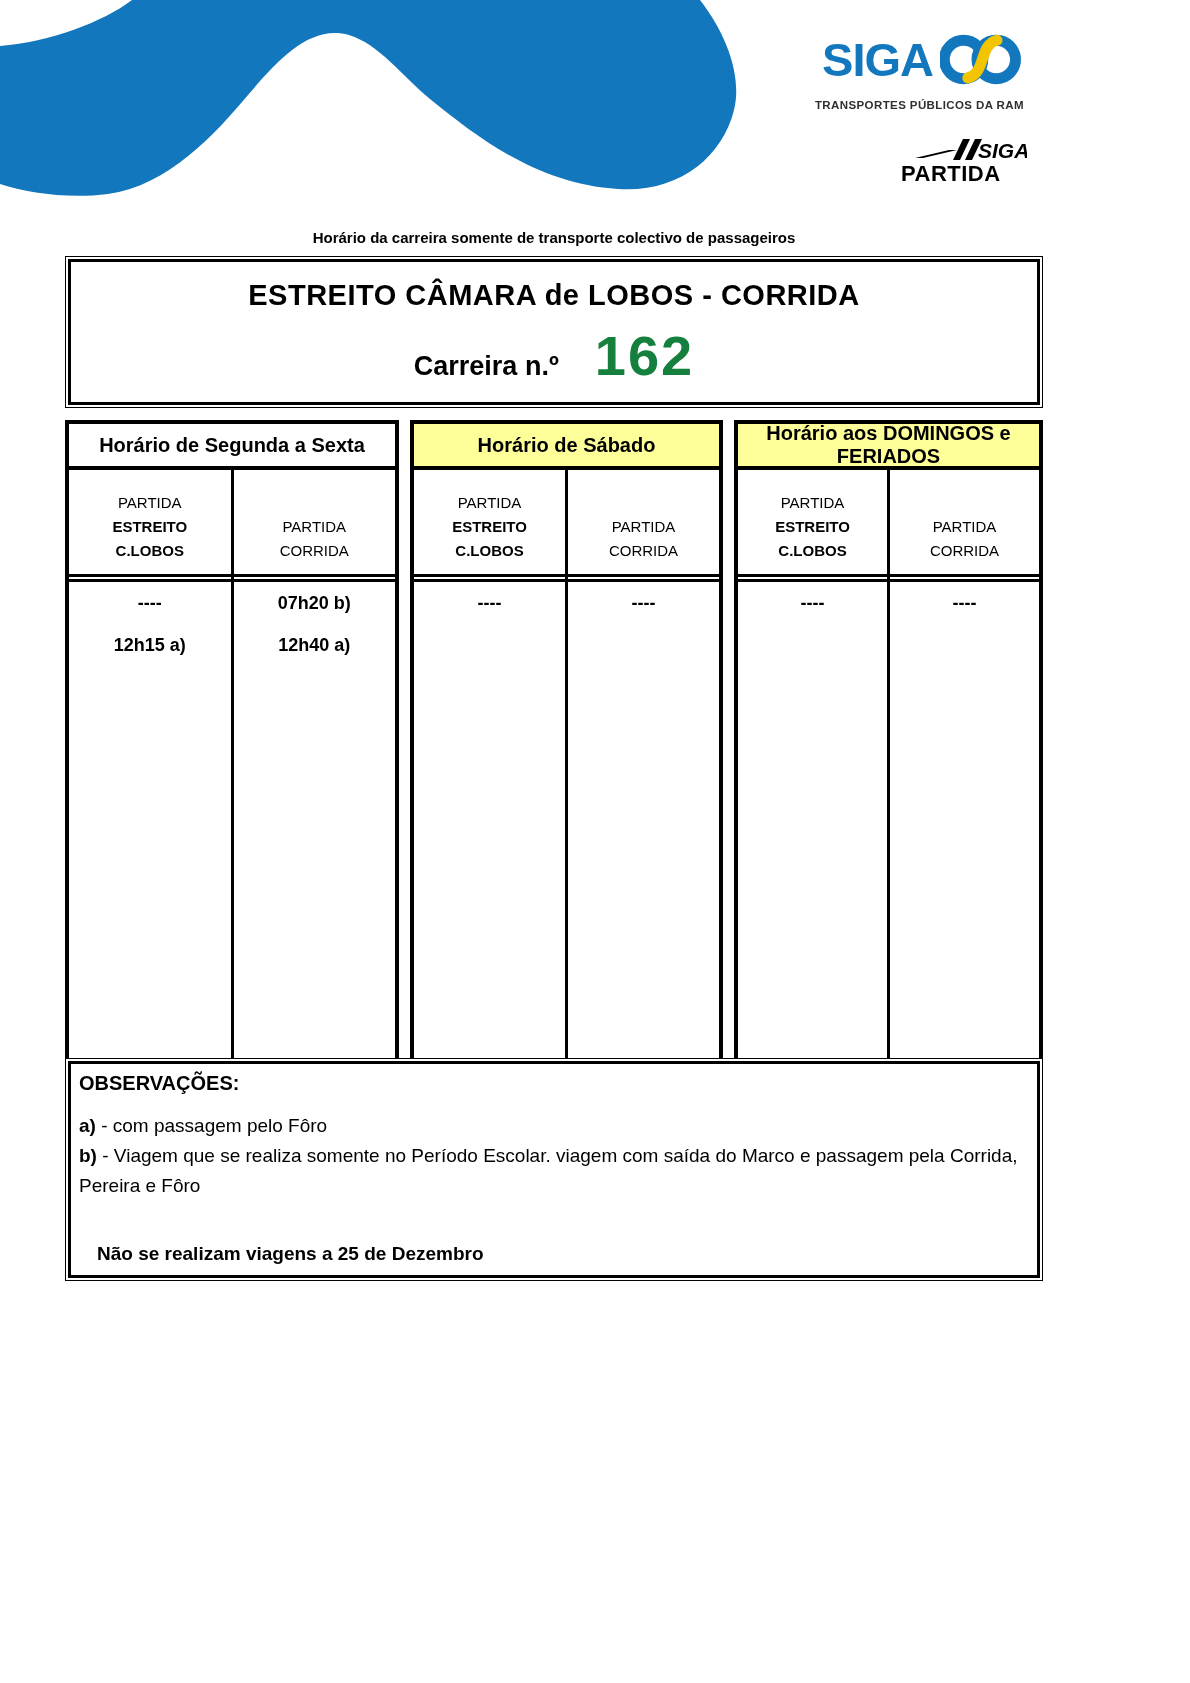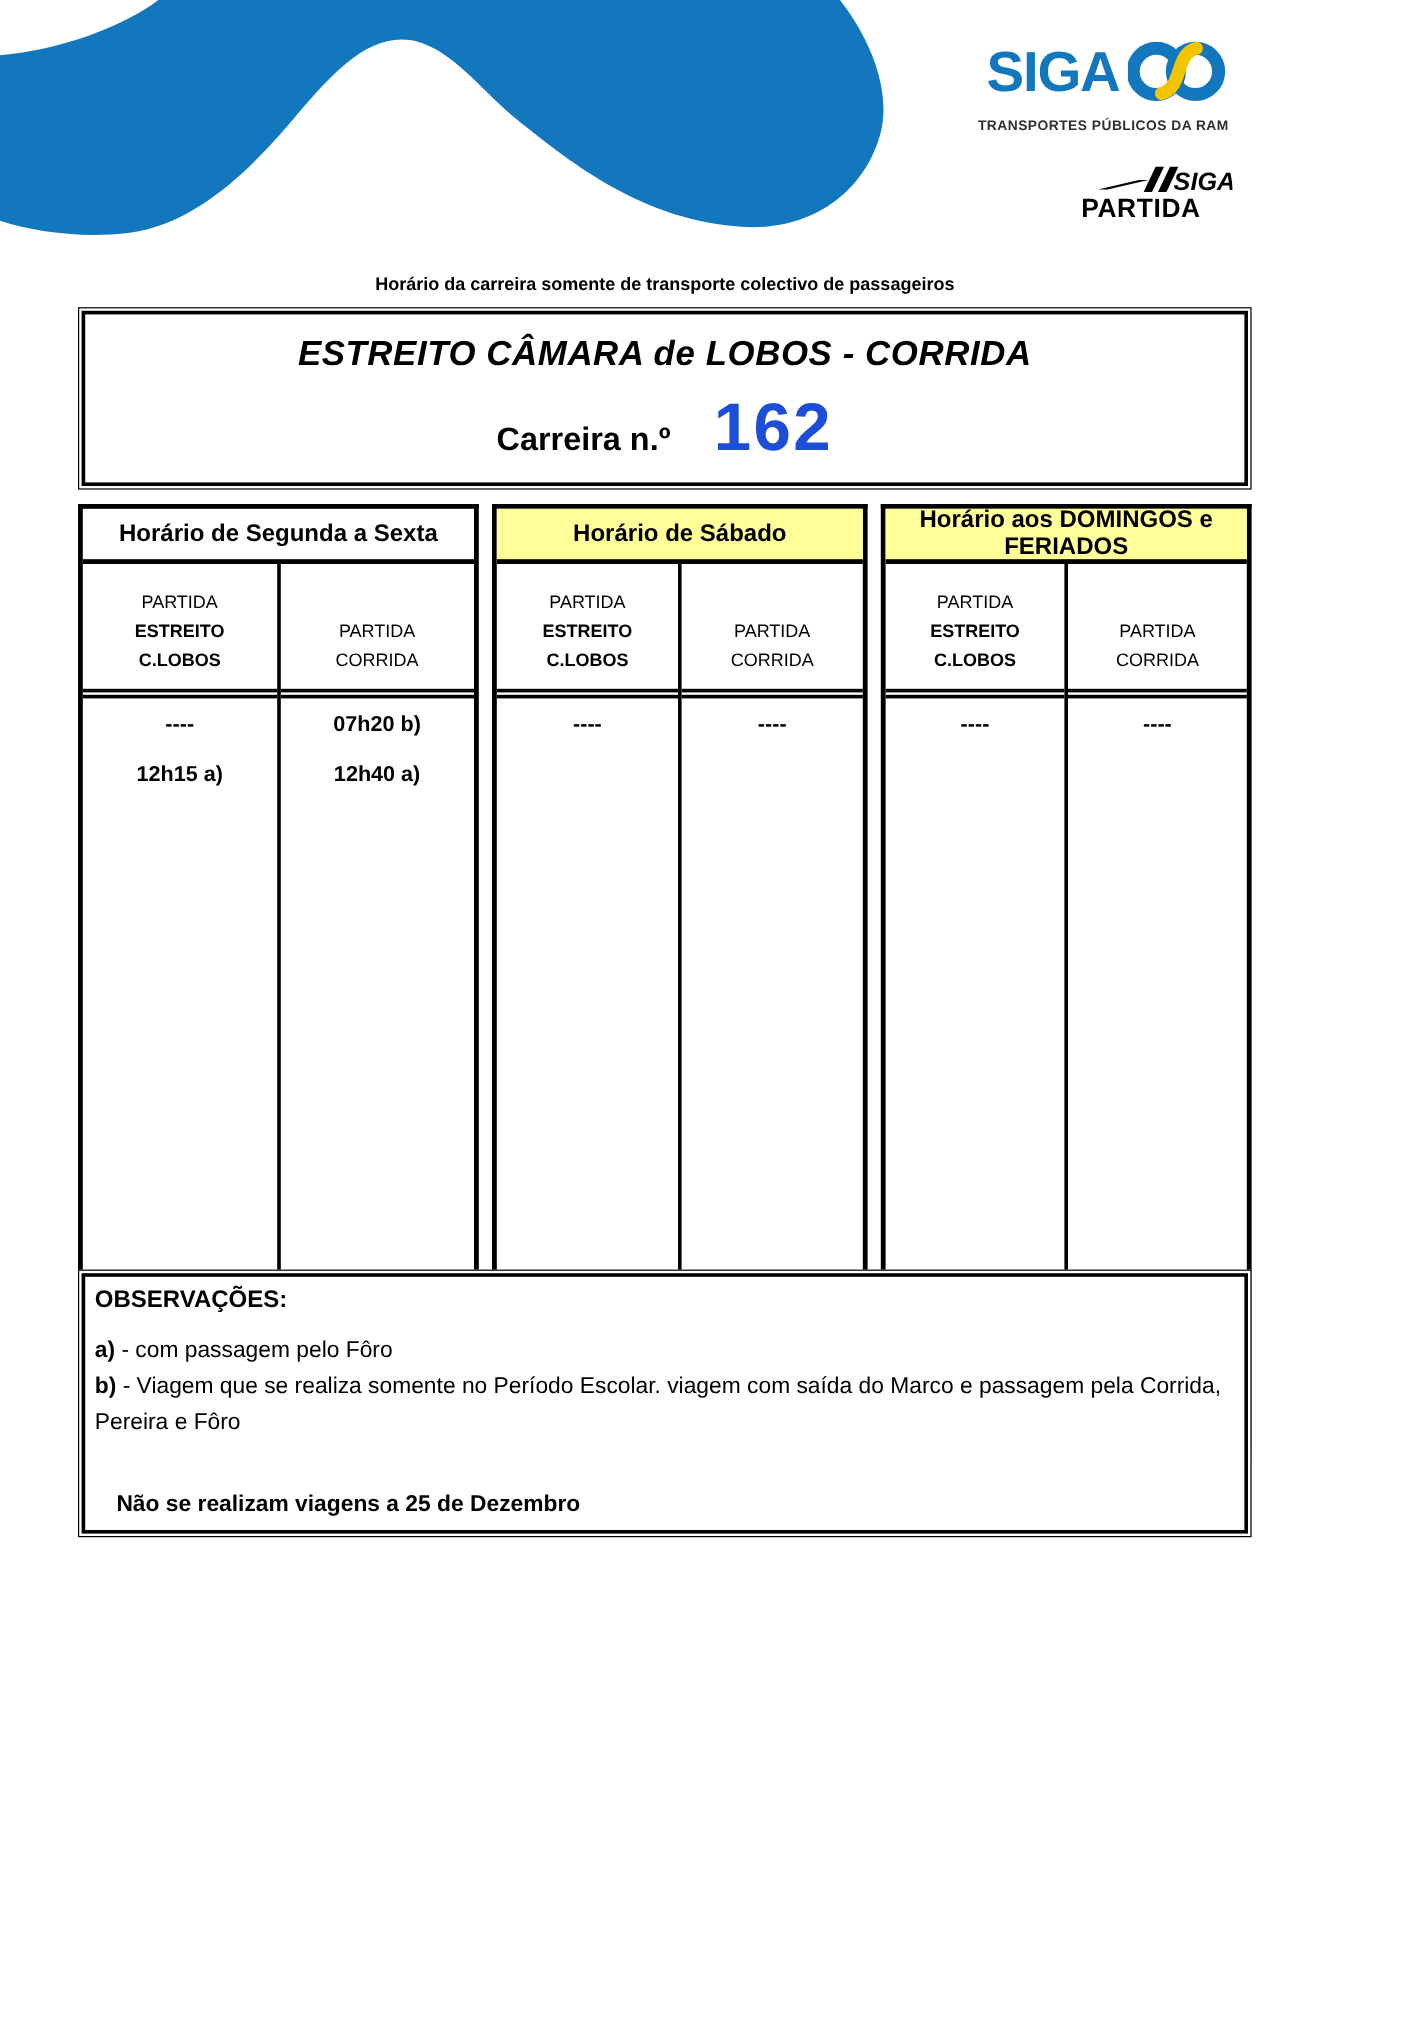--- a/index.html
+++ b/index.html
@@ -40,24 +40,24 @@
   .subtitle {
     position: absolute; left: 65px; top: 229px; width: 978px;
     text-align: center; font-size: 15px; font-weight: bold;
   }
 
   
   .dbl-box { position: absolute; left: 65px; width: 978px; border: 1px solid #000; padding: 2px; background: #fff; }
   .dbl-inner { border: 3px solid #000; width: 100%; height: 100%; }
 
   .title-box { top: 256px; height: 152px; }
-  .route-title { text-align: center; font-size: 29px; font-weight: bold; margin-top: 17px; letter-spacing: 0.5px; font-style: italic; }
+  .route-title { text-align: center; font-size: 29px; font-weight: bold; margin-top: 17px; letter-spacing: 0.5px; }
   .carreira-line { display: flex; align-items: baseline; justify-content: center; gap: 36px; margin-top: 16px; }
   .carreira-label { font-size: 27px; font-weight: bold; }
-  .carreira-number { font-size: 56px; font-weight: bold; color: #1d4ed8; letter-spacing: 2px; line-height: 1; }
+  .carreira-number { font-size: 56px; font-weight: bold; color: #15803d; letter-spacing: 2px; line-height: 1; }
 
   
   .timetable {
     position: absolute; left: 65px; top: 420px; width: 978px; height: 798px;
     display: flex; border-bottom: 7px solid #3b82f6; background: #fff;
   }
   .group { border: 4px solid #000; border-bottom: none; display: flex; flex-direction: column; background: #fff; }
   .group + .group { margin-left: 11px; }
   .g1 { width: 334px; } .g2 { width: 313px; } .g3 { width: 309px; }
   .group-header {

